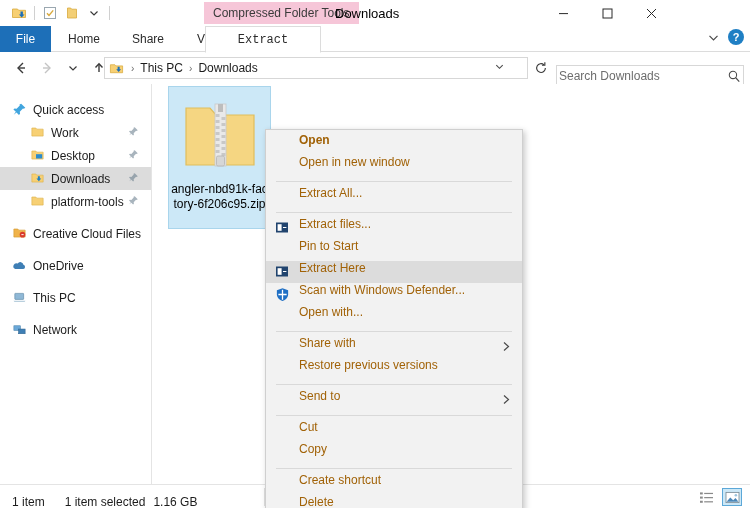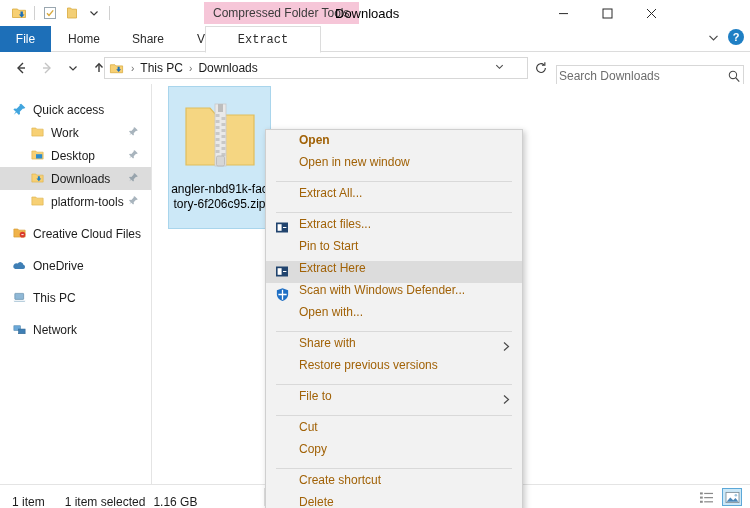--- a/index.html
+++ b/index.html
@@ -515,21 +515,21 @@
       </span>
     </div>
 
     <div class="mi">
       <span>Restore previous versions</span>
     </div>
 
     <div class="msep"></div>
 
     <div class="mi">
-      <span>File to</span>
+      <span>Send to</span>
       <span class="chev">
         <svg class="ico" width="12" height="13" viewBox="0 0 12 13">
           <path d="M4 2.5l4.5 4-4.5 4" fill="none" stroke="#4a4a4a" stroke-width="1.2"></path>
         </svg>
       </span>
     </div>
 
     <div class="msep"></div>
 
     <div class="mi">

